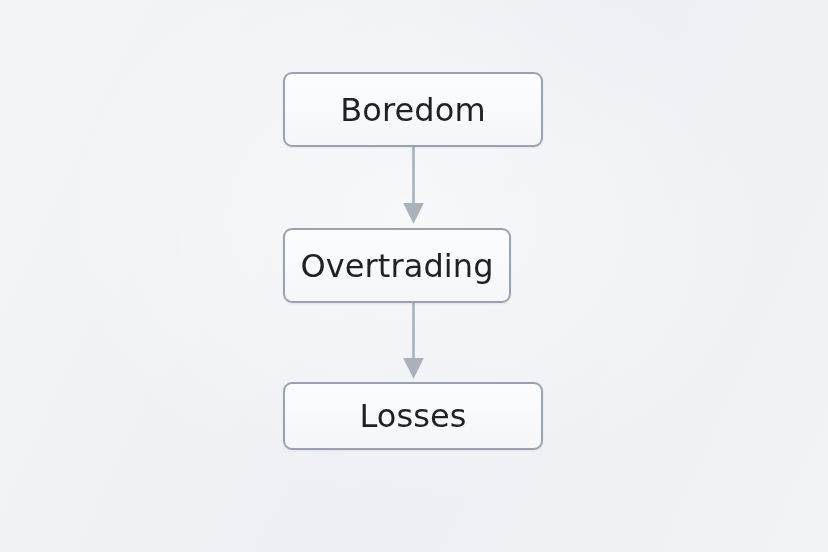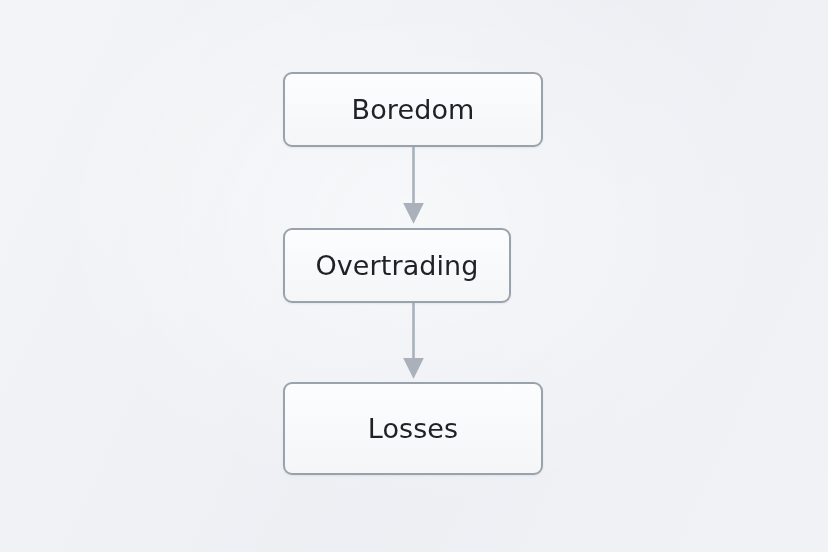--- a/index.html
+++ b/index.html
@@ -41,31 +41,31 @@
     border: 2px solid #9aa3ad;
     border-radius: 9px;
     display: flex;
     align-items: center;
     justify-content: center;
     box-shadow: 0 1px 2px rgba(120,130,145,0.13);
   }
 
   .node-label {
     color: #1f2225;
-    font-size: 27px;
+    font-size: 32px;
     font-weight: 400;
     letter-spacing: 0.1px;
     line-height: 1;
     white-space: nowrap;
   }
 
   
   #node-boredom    { left: 283px; top: 72px;  width: 260px; height: 75px; }
   #node-overtrading{ left: 283px; top: 228px; width: 228px; height: 75px; }
-  #node-losses     { left: 283px; top: 382px; width: 260px; height: 93px; }
+  #node-losses     { left: 283px; top: 382px; width: 260px; height: 68px; }
 
   
   #edges {
     position: absolute;
     left: 0;
     top: 0;
     width: 828px;
     height: 552px;
     pointer-events: none;
   }

